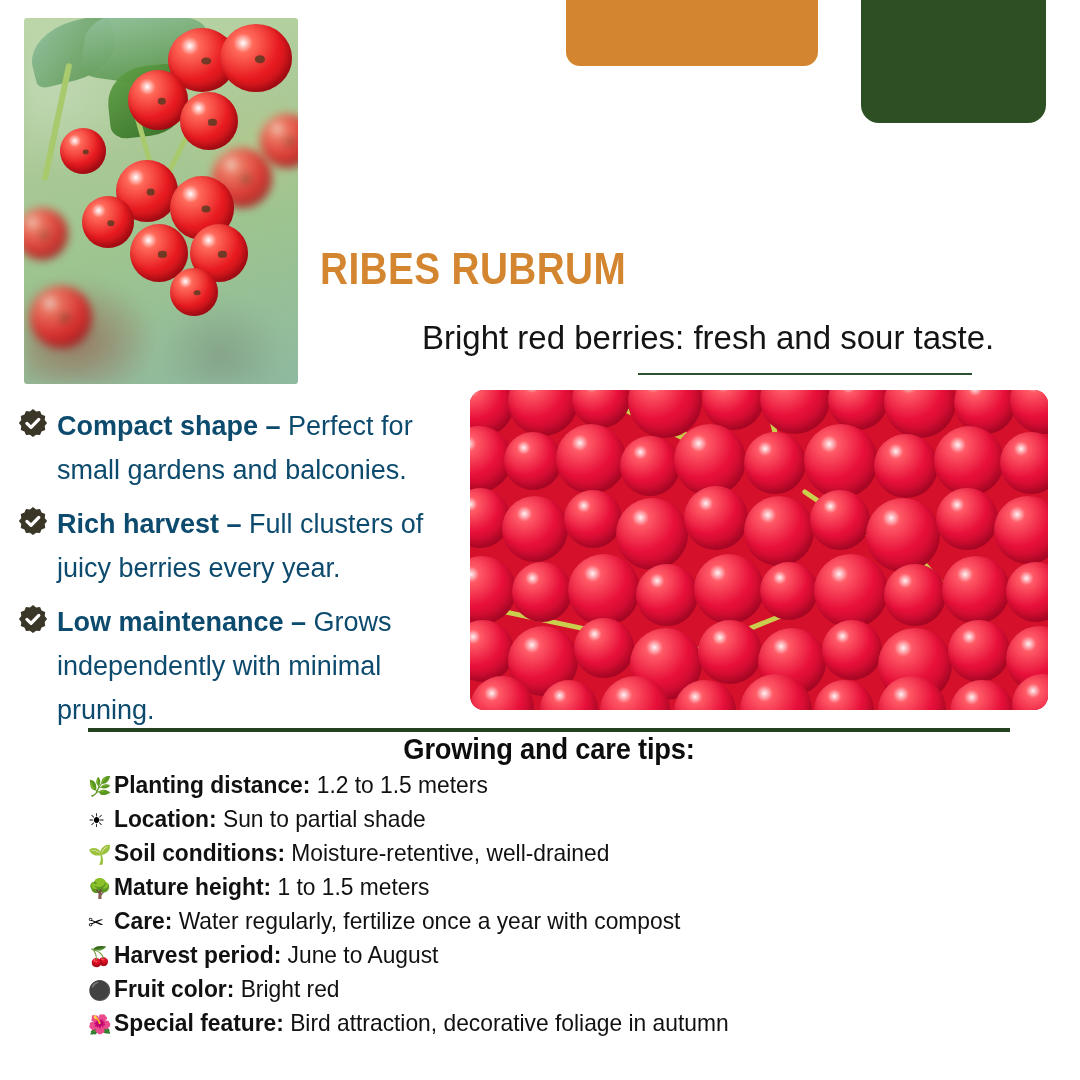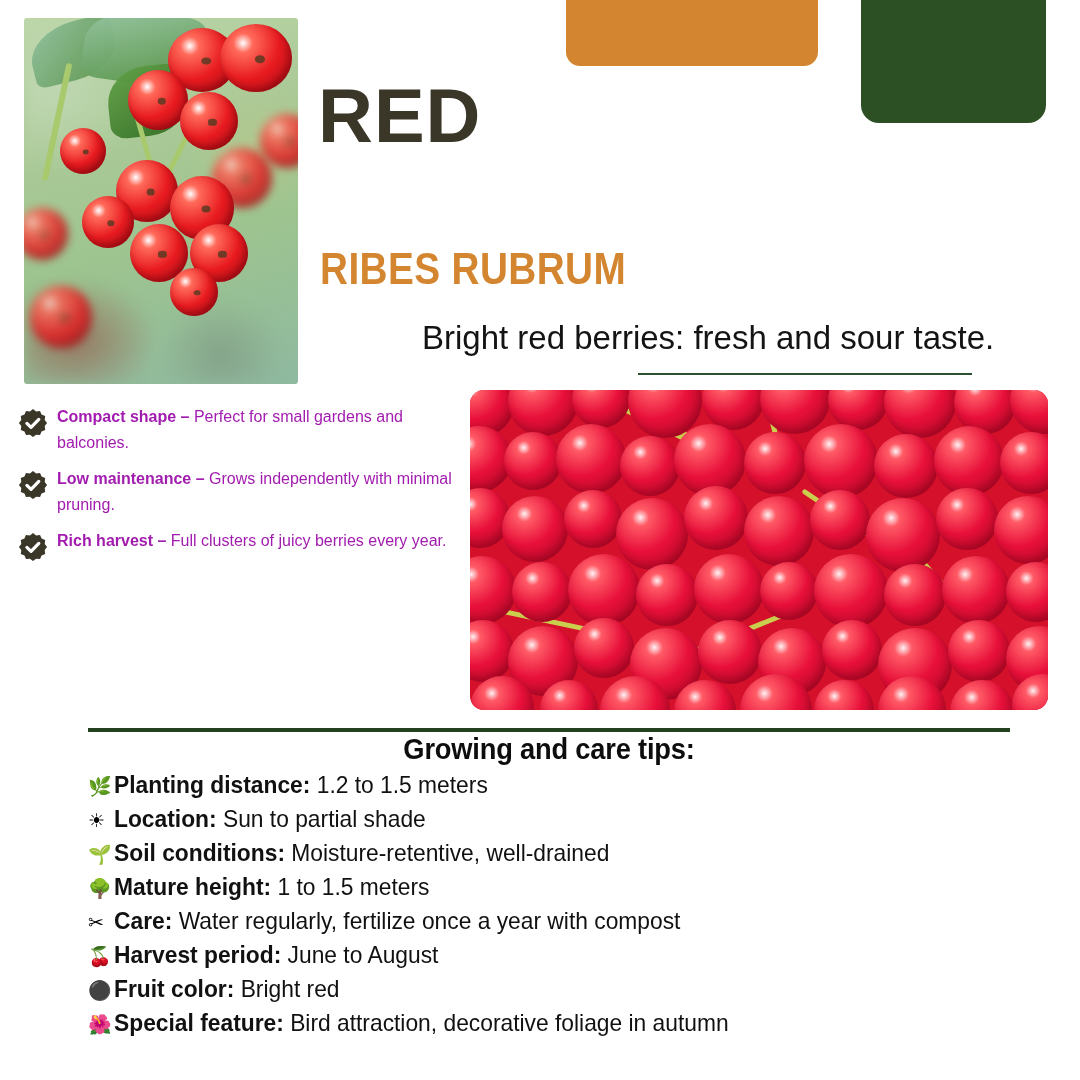--- a/index.html
+++ b/index.html
@@ -70,21 +70,21 @@
   }
   .tagline-rule{
     position:absolute;left:638px;top:373px;width:334px;height:2px;background:#2d5130;
   }
 
   
   .bullets{position:absolute;left:18px;top:404px;width:440px;}
   .bullet{display:flex;align-items:flex-start;margin-bottom:10px;}
   .seal{flex:0 0 auto;width:30px;height:30px;margin:4px 9px 0 0;position:relative;}
   .seal svg{display:block;width:30px;height:30px;}
-  .btxt{font-size:16px;line-height:1.63;color:#a21caf;}
+  .btxt{font-size:27px;line-height:1.63;color:#0c4a6e;}
   .btxt b{font-weight:700;}
 
   
   .photo-berries{
     position:absolute;left:470px;top:390px;width:578px;height:320px;
     border-radius:14px;overflow:hidden;background:#d4102a;
   }
   .photo-berries .mass{position:absolute;inset:-10px;}
   .pb{position:absolute;border-radius:50%;
     background:radial-gradient(circle at 34% 27%, rgba(255,255,255,.95) 0%, #ff5a66 12%, #e8103a 48%, #ac0726 100%);
@@ -132,21 +132,20 @@
     <div class="berry" style="left:36px;top:110px;width:46px;height:46px;"></div>
     <div class="berry" style="left:92px;top:142px;width:62px;height:62px;"></div>
     <div class="berry" style="left:58px;top:178px;width:52px;height:52px;"></div>
     <div class="berry" style="left:146px;top:158px;width:64px;height:64px;"></div>
     <div class="berry" style="left:106px;top:206px;width:58px;height:58px;"></div>
     <div class="berry" style="left:166px;top:206px;width:58px;height:58px;"></div>
     <div class="berry" style="left:146px;top:250px;width:48px;height:48px;"></div>
   </div>
 
   <div class="title">
-    <span class="ln">RED</span>
   </div>
   <div class="subtitle">RIBES RUBRUM</div>
 
   <div class="tagline">Bright red berries: fresh and sour taste.</div>
   <div class="tagline-rule"></div>
 
   <div class="bullets">
     <div class="bullet">
       <span class="seal">
         <svg viewBox="0 0 32 32">
@@ -156,30 +155,30 @@
       </span>
       <span class="btxt"><b>Compact shape –</b><span> Perfect for small gardens and balconies.</span></span>
     </div>
     <div class="bullet">
       <span class="seal">
         <svg viewBox="0 0 32 32">
             <path d="M16 1l3.3 2.6 4.2-.5 1.6 3.9 3.9 1.6-.5 4.2L31 16l-2.5 3.2.5 4.2-3.9 1.6-1.6 3.9-4.2-.5L16 31l-3.3-2.6-4.2.5-1.6-3.9-3.9-1.6.5-4.2L1 16l2.5-3.2-.5-4.2 3.9-1.6L8.5 3.1l4.2.5z" fill="#3a3728"></path>
             <path d="M9.5 16.4l4.4 4.3 8.3-8.6" fill="none" stroke="#fff" stroke-width="3.4" stroke-linecap="round" stroke-linejoin="round"></path>
           </svg>
       </span>
-      <span class="btxt"><b>Low maintenance –</b><span> Grows independently with minimal pruning.</span></span>
+      <span class="btxt"><b>Rich harvest –</b><span> Full clusters of juicy berries every year.</span></span>
     </div>
     <div class="bullet">
       <span class="seal">
         <svg viewBox="0 0 32 32">
             <path d="M16 1l3.3 2.6 4.2-.5 1.6 3.9 3.9 1.6-.5 4.2L31 16l-2.5 3.2.5 4.2-3.9 1.6-1.6 3.9-4.2-.5L16 31l-3.3-2.6-4.2.5-1.6-3.9-3.9-1.6.5-4.2L1 16l2.5-3.2-.5-4.2 3.9-1.6L8.5 3.1l4.2.5z" fill="#3a3728"></path>
             <path d="M9.5 16.4l4.4 4.3 8.3-8.6" fill="none" stroke="#fff" stroke-width="3.4" stroke-linecap="round" stroke-linejoin="round"></path>
           </svg>
       </span>
-      <span class="btxt"><b>Rich harvest –</b><span> Full clusters of juicy berries every year.</span></span>
+      <span class="btxt"><b>Low maintenance –</b><span> Grows independently with minimal pruning.</span></span>
     </div>
   </div>
 
   <div class="photo-berries">
     <div class="mass">
       <div class="pstem" style="left:60px;top:20px;width:180px;height:5px;transform:rotate(26deg);"></div>
       <div class="pstem" style="left:150px;top:60px;width:160px;height:5px;transform:rotate(58deg);"></div>
       <div class="pstem" style="left:250px;top:30px;width:120px;height:5px;transform:rotate(76deg);"></div>
       <div class="pstem" style="left:330px;top:150px;width:150px;height:5px;transform:rotate(34deg);"></div>
       <div class="pstem" style="left:430px;top:60px;width:130px;height:5px;transform:rotate(-40deg);"></div>

